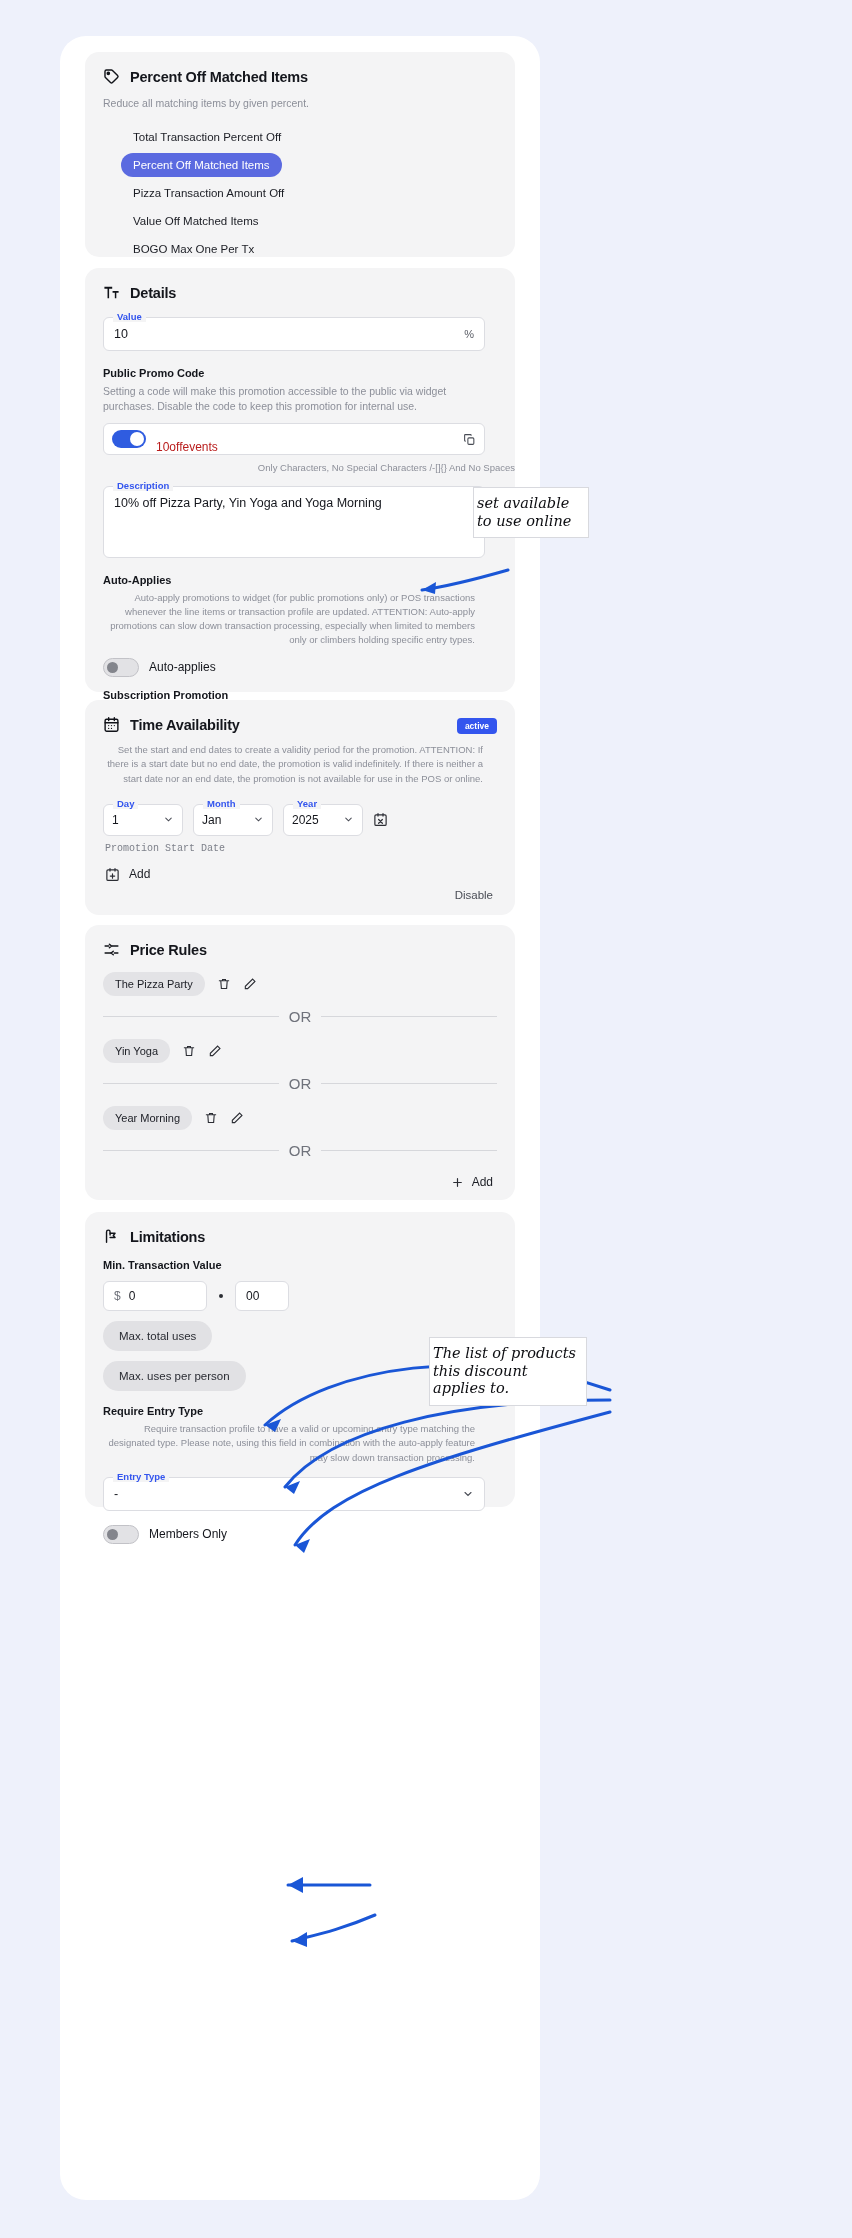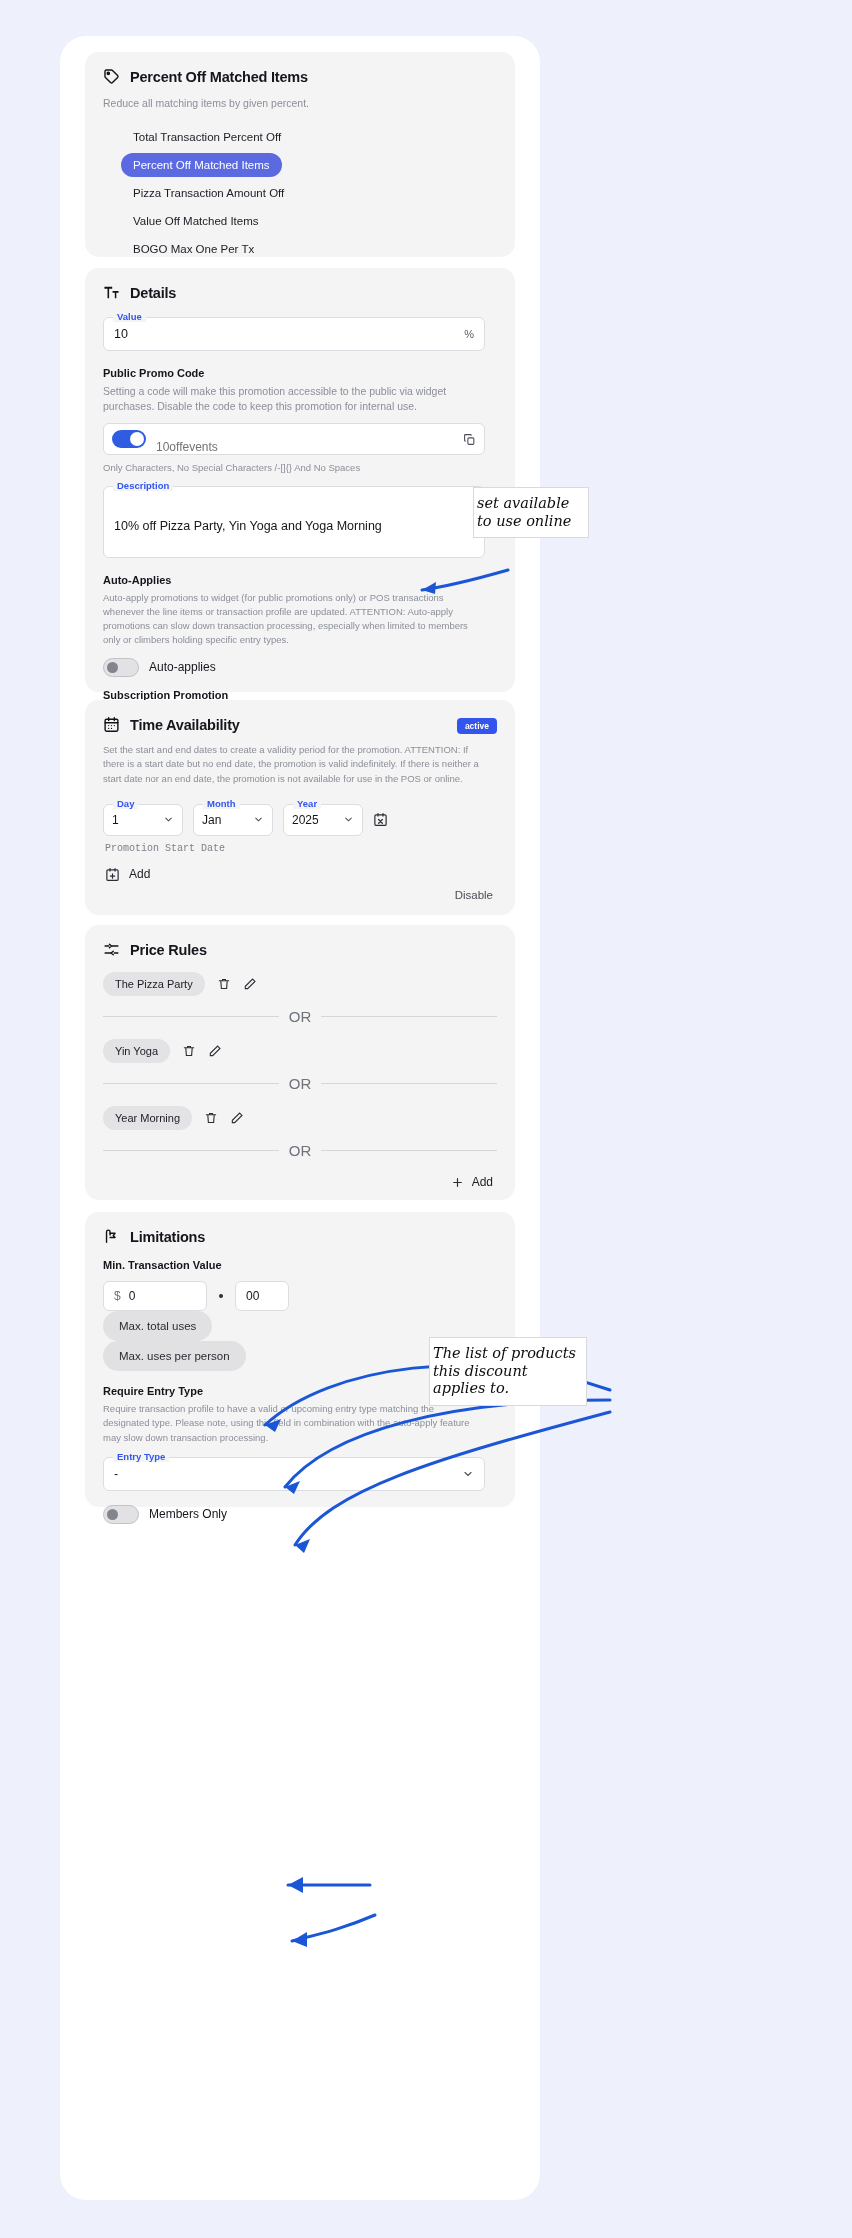--- a/index.html
+++ b/index.html
@@ -52,20 +52,21 @@
 
   .muted {
     font-size: 10.5px;
     color: #8c8f99;
     line-height: 1.45;
   }
   .muted-sm {
     font-size: 9.5px;
     color: #8c8f99;
     line-height: 1.5;
+    text-align: right;
   }
 
   
   .type-list { margin-top: 12px; }
   .type-item {
     font-size: 11.5px;
     color: #1b1d24;
     padding: 6px 12px;
     margin: 2px 0 2px 18px;
     display: inline-block;
@@ -83,21 +84,21 @@
     margin-top: 16px;
     margin-left: 18px;
     border: 1px solid #dcdde2;
     background: #ffffff;
     border-radius: 6px;
     height: 34px;
     display: flex;
     align-items: center;
     padding: 0 10px;
   }
-  .field.tall { height: 72px; align-items: center; padding-top: 9px; }
+  .field.tall { height: 72px; align-items: flex-start; padding-top: 9px; }
   .field-label {
     position: absolute;
     top: -7px;
     left: 9px;
     background: #f4f4f5;
     padding: 0 4px;
     font-size: 9.5px;
     font-weight: 700;
     color: #3355ee;
   }
@@ -141,21 +142,21 @@
   }
   .switch.on { background: #2f5ce0; }
   .switch .knob {
     position: absolute;
     top: 2px;
     width: 14px; height: 14px;
     border-radius: 50%;
     background: #ffffff;
   }
   .switch.on .knob { right: 2px; }
-  .promo-text { font-size: 12px; color: #737373; margin-left: 10px; margin-top: 16px; }
+  .promo-text { font-size: 12px; color: #b91c1c; margin-left: 10px; margin-top: 16px; }
   .copy-ico { margin-left: auto; }
 
   .toggle-row {
     display: flex; align-items: center; gap: 10px;
     margin-top: 10px; margin-left: 18px;
   }
   .toggle-label { font-size: 12px; color: #15171d; }
   .toggle-pill {
     width: 36px; height: 19px; border-radius: 11px;
     background: #e2e2e5; border: 1px solid #c2c2c7;
@@ -244,20 +245,21 @@
   }
   .money-box.small { width: 54px; }
   .dot-sep { width: 4px; height: 4px; border-radius: 50%; background: #2b2d34; }
   .pill-btn {
     display: inline-block;
     background: #e1e1e4;
     border-radius: 18px;
     padding: 9px 16px;
     font-size: 11.5px;
     color: #2a2c33;
+    margin-top: 10px;
     margin-left: 18px;
   }
 
   
   .callout {
     position: absolute;
     background: #ffffff;
     border: 1px solid #d8d9de;
     padding: 7px 3px;
     font-family: "DejaVu Serif", serif;

